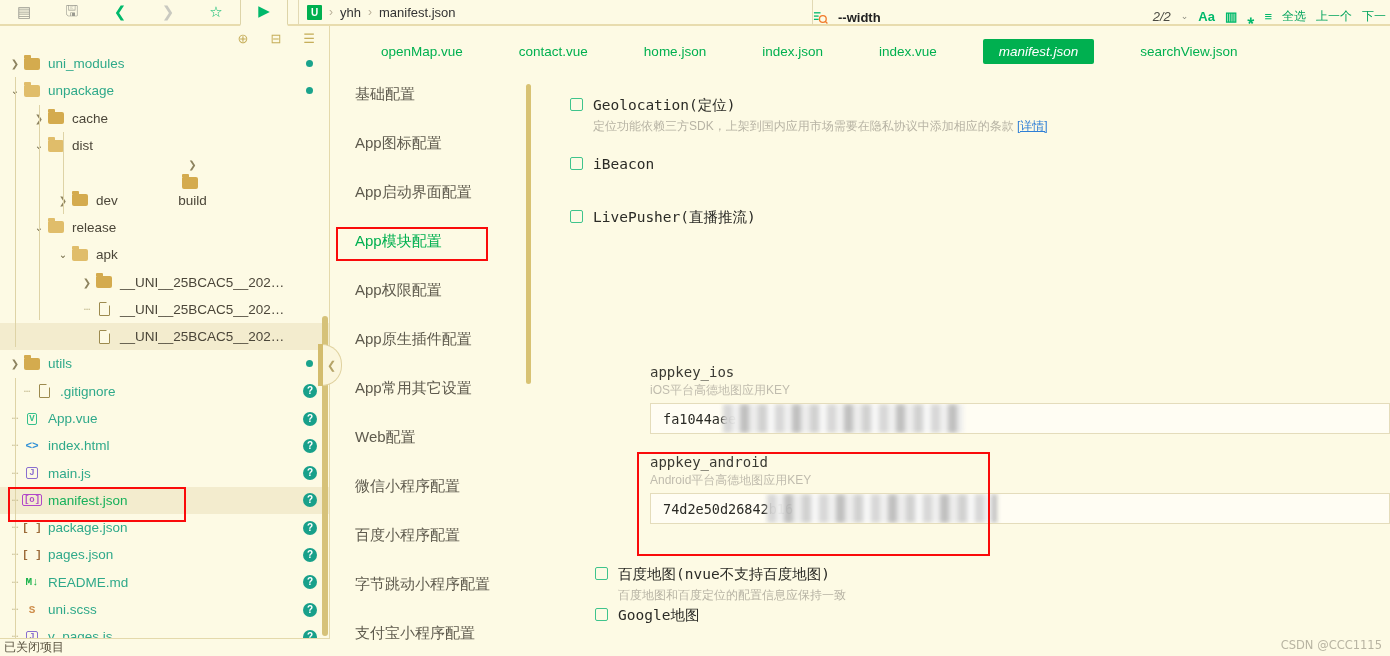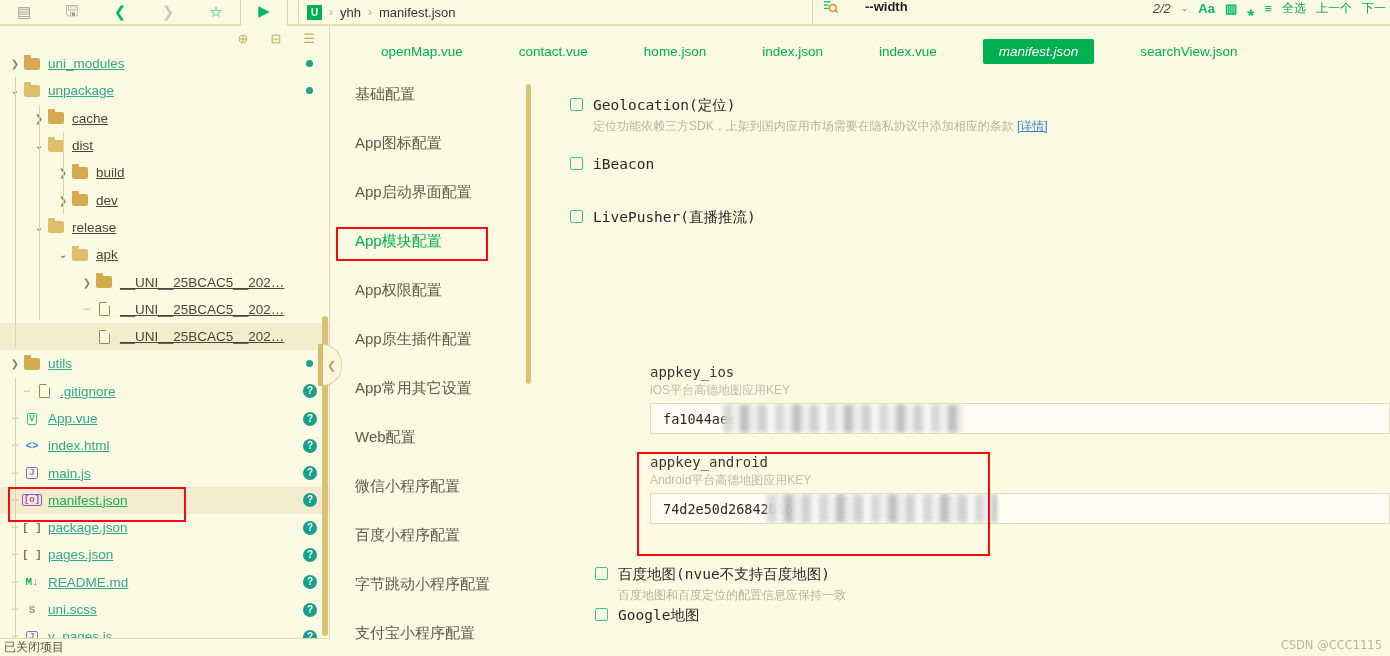--- a/index.html
+++ b/index.html
@@ -57,27 +57,26 @@
     background: #00b050;
     color: #fff;
     font-size: 10px; font-weight: bold;
     display: flex; align-items: center; justify-content: center;
     border-radius: 1px;
   }
   .bc-sep { color: #b9b09a; font-size: 12px; }
   .bc-text { color: #333; font-size: 13px; }
 
   .search-zone {
-    display: flex; align-items: flex-start;
-    gap: 17px;
+    display: flex; align-items: flex-end;
+    gap: 0;
     height: 26px;
     margin-left: 14px;
     flex: 1;
     border-left: 1px solid #e2d9b4;
-    padding-left: 10px;
   }
   .search-icon {
     color: #00b96b; font-size: 13px; margin-right: 10px;
     display: inline-flex; align-items: center;
   }
   .search-text { color: #222; font-size: 13px; font-weight: 600; }
   .search-right {
     margin-left: auto;
     display: flex; align-items: center; gap: 10px;
     padding-right: 4px;
@@ -119,21 +118,21 @@
     color: #8d835f; font-size: 10px;
     flex: 0 0 14px;
   }
   .ft-arrow.down { color: #6f6744; }
   .ft-dash { width: 14px; flex: 0 0 14px; text-align: center; color: #c3b98e; font-size: 11px; }
   .ft-icon {
     width: 20px; flex: 0 0 20px;
     display: inline-flex; align-items: center; justify-content: center;
     margin-right: 6px;
   }
-  .ft-label { color: #2fa98a; text-decoration: underline; }
+  .ft-label { color: #2fa98a; }
   .ft-label.plain { color: #4b4639; }
   .ft-label.green { color: #16b05a; }
   .ft-dot {
     position: absolute; right: 16px;
     width: 7px; height: 7px; border-radius: 50%;
     background: #1aa38c;
   }
   .ft-q {
     position: absolute; right: 12px;
     width: 14px; height: 14px; border-radius: 50%;
@@ -432,21 +431,21 @@
           </span>
           <span class="ft-label plain">cache</span>
         </div>
         <div class="ft-row" style="padding-left: 32px;">
           <span class="ft-arrow down">⌄</span>
           <span class="ft-icon">
             <span class="folder open"></span>
           </span>
           <span class="ft-label plain">dist</span>
         </div>
-        <div class="ft-row" style="padding-left: 56px;">
+        <div class="ft-row" style="padding-left: 56px; flex-direction: column;">
           <span class="ft-arrow">❯</span>
           <span class="ft-icon">
             <span class="folder"></span>
           </span>
           <span class="ft-label plain">build</span>
         </div>
         <div class="ft-row" style="padding-left: 56px;">
           <span class="ft-arrow">❯</span>
           <span class="ft-icon">
             <span class="folder"></span>

